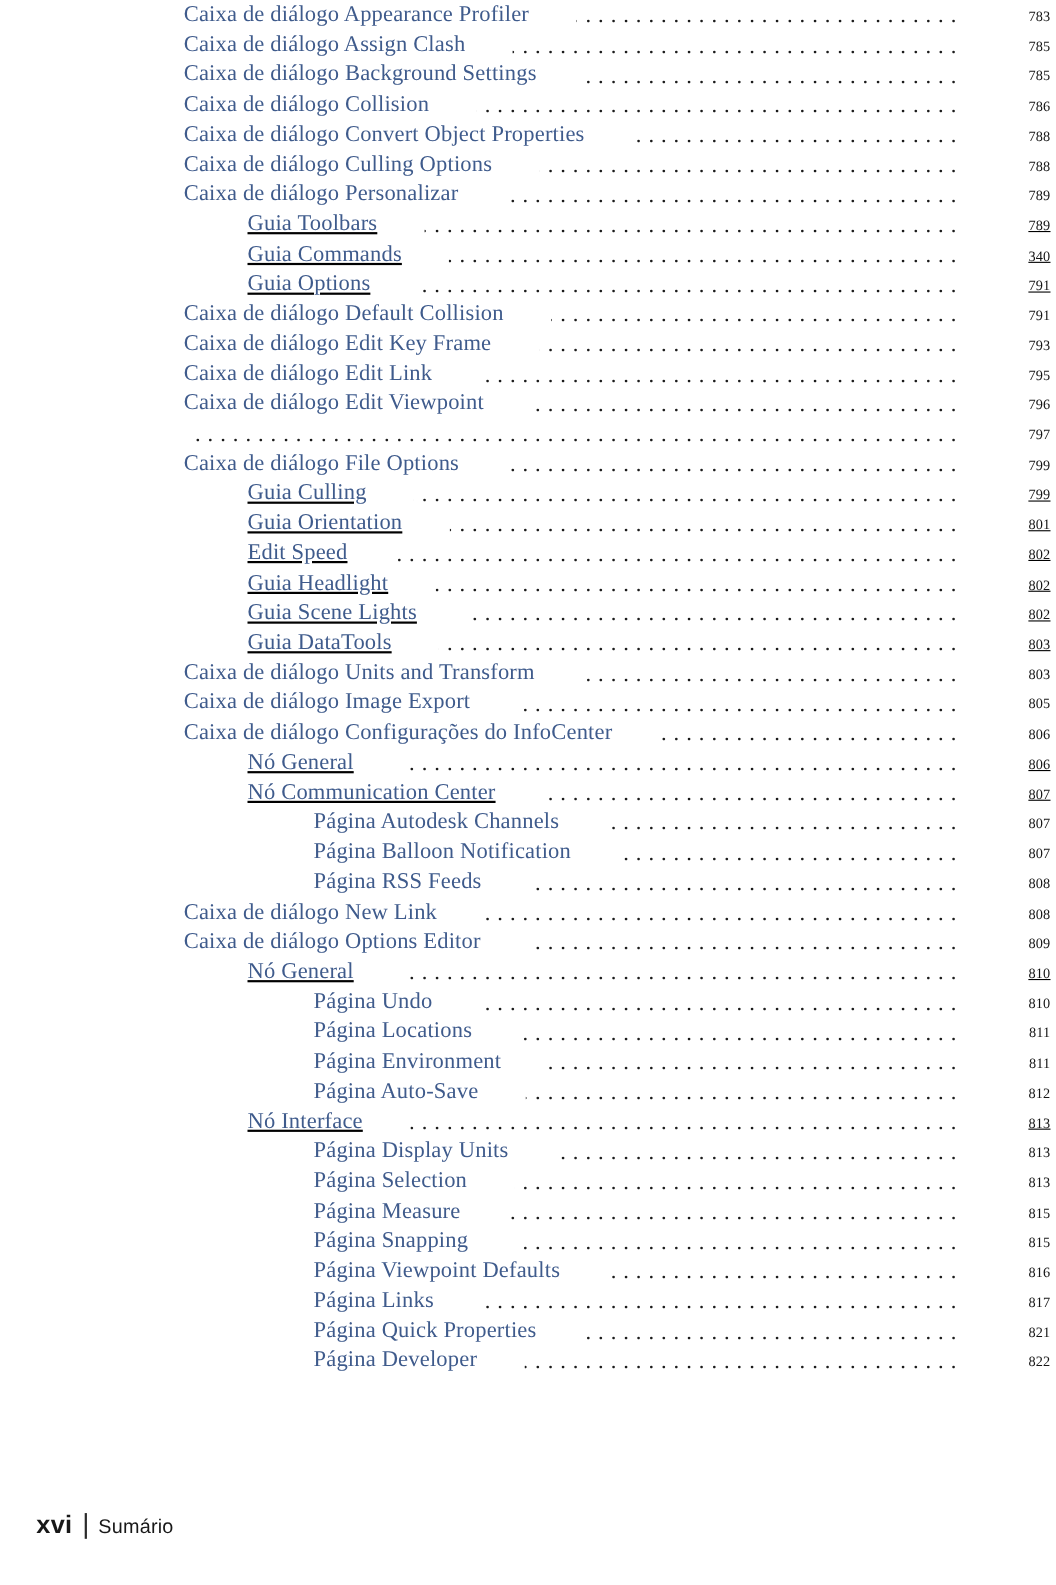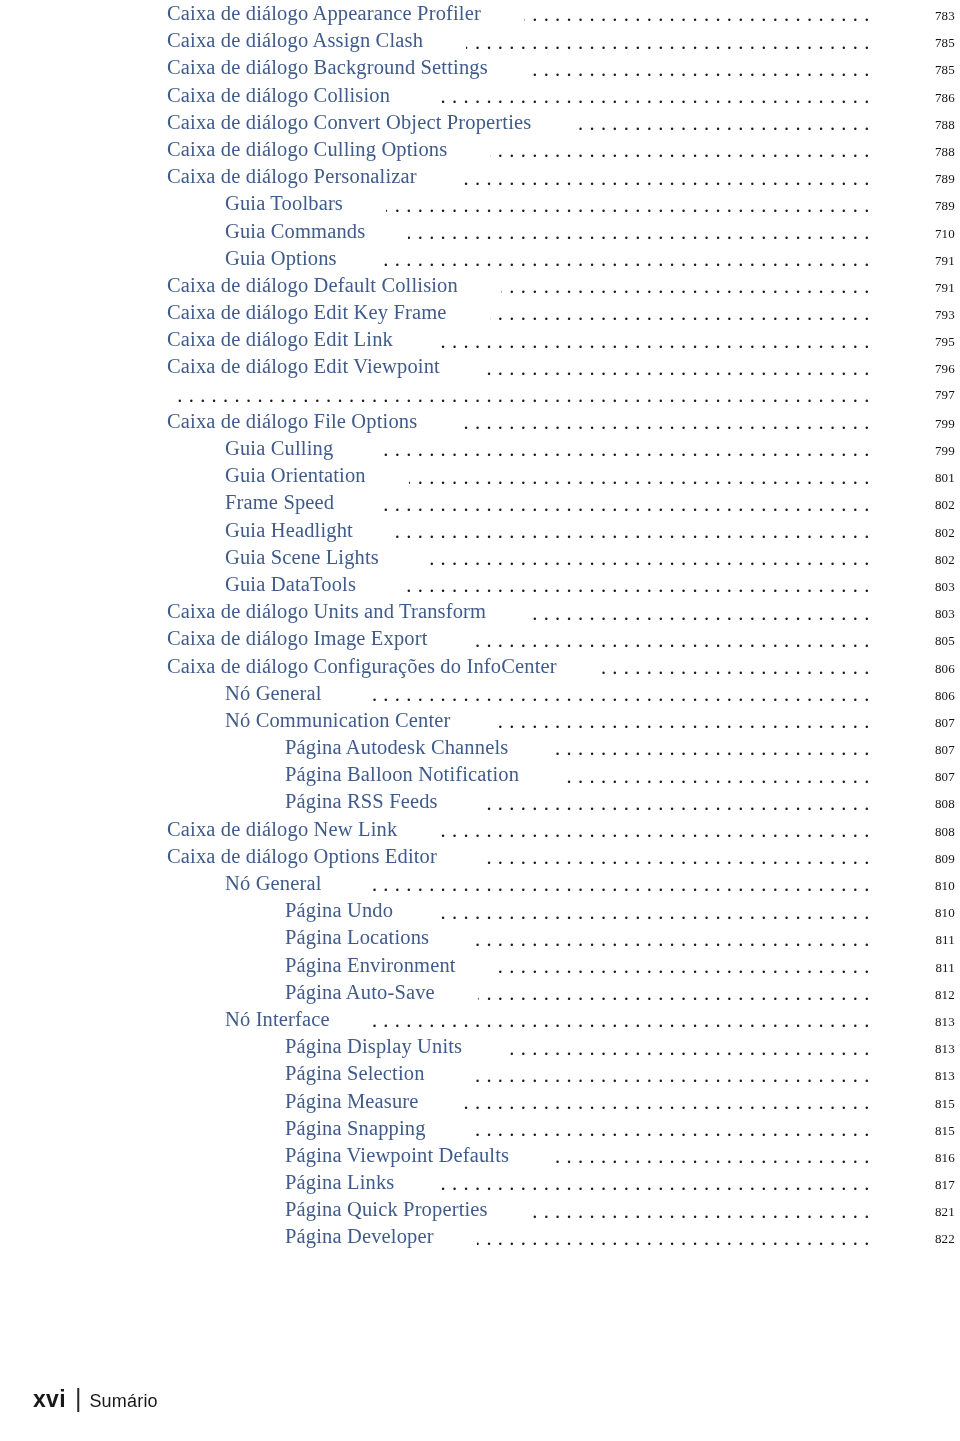--- a/index.html
+++ b/index.html
@@ -31,21 +31,21 @@
     box-sizing: border-box;
     padding-right: 5px;
     height: 27.2px;
     line-height: 27.2px;
     white-space: nowrap;
     font-size: 20.5px;
     gap: 38px;
   }
 
   .toc-entry.lvl0 { padding-left: 167px; }
-  .toc-entry.lvl1 { padding-left: 225px; }
+  .toc-entry.lvl1 { padding-left: 225px; text-decoration: underline; }
   .toc-entry.lvl2 { padding-left: 285px; }
 
   .toc-title {
     color: #3f5b8c;
     letter-spacing: 0.15px;
     flex: 0 0 auto;
   }
 
   .toc-leader {
     flex: 1 1 auto;
@@ -72,21 +72,21 @@
     text-align: right;
     min-width: 46px;
     font-size: 13px;
     letter-spacing: 0.2px;
   }
 
   
   #page-footer {
     position: absolute;
     left: 33px;
-    bottom: 28px;
+    bottom: 40px;
     display: flex;
     align-items: baseline;
     font-family: "Liberation Sans", "DejaVu Sans", sans-serif;
     color: #181818;
   }
   #page-footer .folio {
     font-weight: bold;
     font-size: 23px;
     letter-spacing: 0.3px;
   }
@@ -141,21 +141,21 @@
       <span class="toc-page">789</span>
     </div>
     <div class="toc-entry lvl1">
       <span class="toc-title">Guia Toolbars</span>
       <span class="toc-leader"></span>
       <span class="toc-page">789</span>
     </div>
     <div class="toc-entry lvl1">
       <span class="toc-title">Guia Commands</span>
       <span class="toc-leader"></span>
-      <span class="toc-page">710</span>
+      <span class="toc-page">340</span>
     </div>
     <div class="toc-entry lvl1">
       <span class="toc-title">Guia Options</span>
       <span class="toc-leader"></span>
       <span class="toc-page">791</span>
     </div>
     <div class="toc-entry lvl0">
       <span class="toc-title">Caixa de diálogo Default Collision</span>
       <span class="toc-leader"></span>
       <span class="toc-page">791</span>
@@ -188,21 +188,21 @@
       <span class="toc-title">Guia Culling</span>
       <span class="toc-leader"></span>
       <span class="toc-page">799</span>
     </div>
     <div class="toc-entry lvl1">
       <span class="toc-title">Guia Orientation</span>
       <span class="toc-leader"></span>
       <span class="toc-page">801</span>
     </div>
     <div class="toc-entry lvl1">
-      <span class="toc-title">Frame Speed</span>
+      <span class="toc-title">Edit Speed</span>
       <span class="toc-leader"></span>
       <span class="toc-page">802</span>
     </div>
     <div class="toc-entry lvl1">
       <span class="toc-title">Guia Headlight</span>
       <span class="toc-leader"></span>
       <span class="toc-page">802</span>
     </div>
     <div class="toc-entry lvl1">
       <span class="toc-title">Guia Scene Lights</span>

